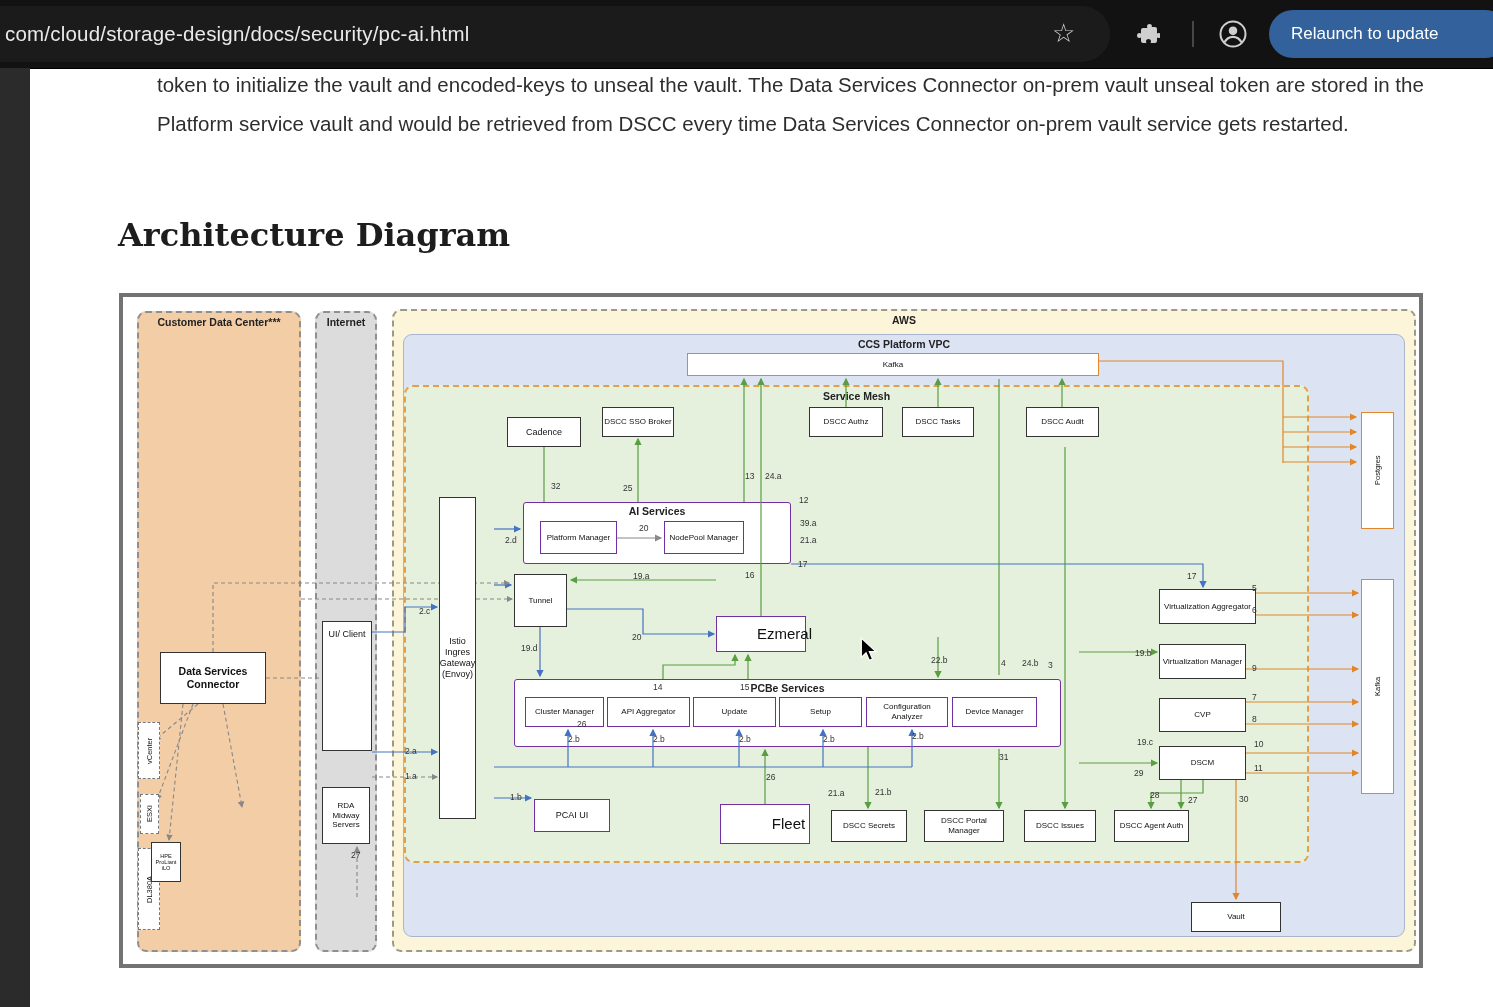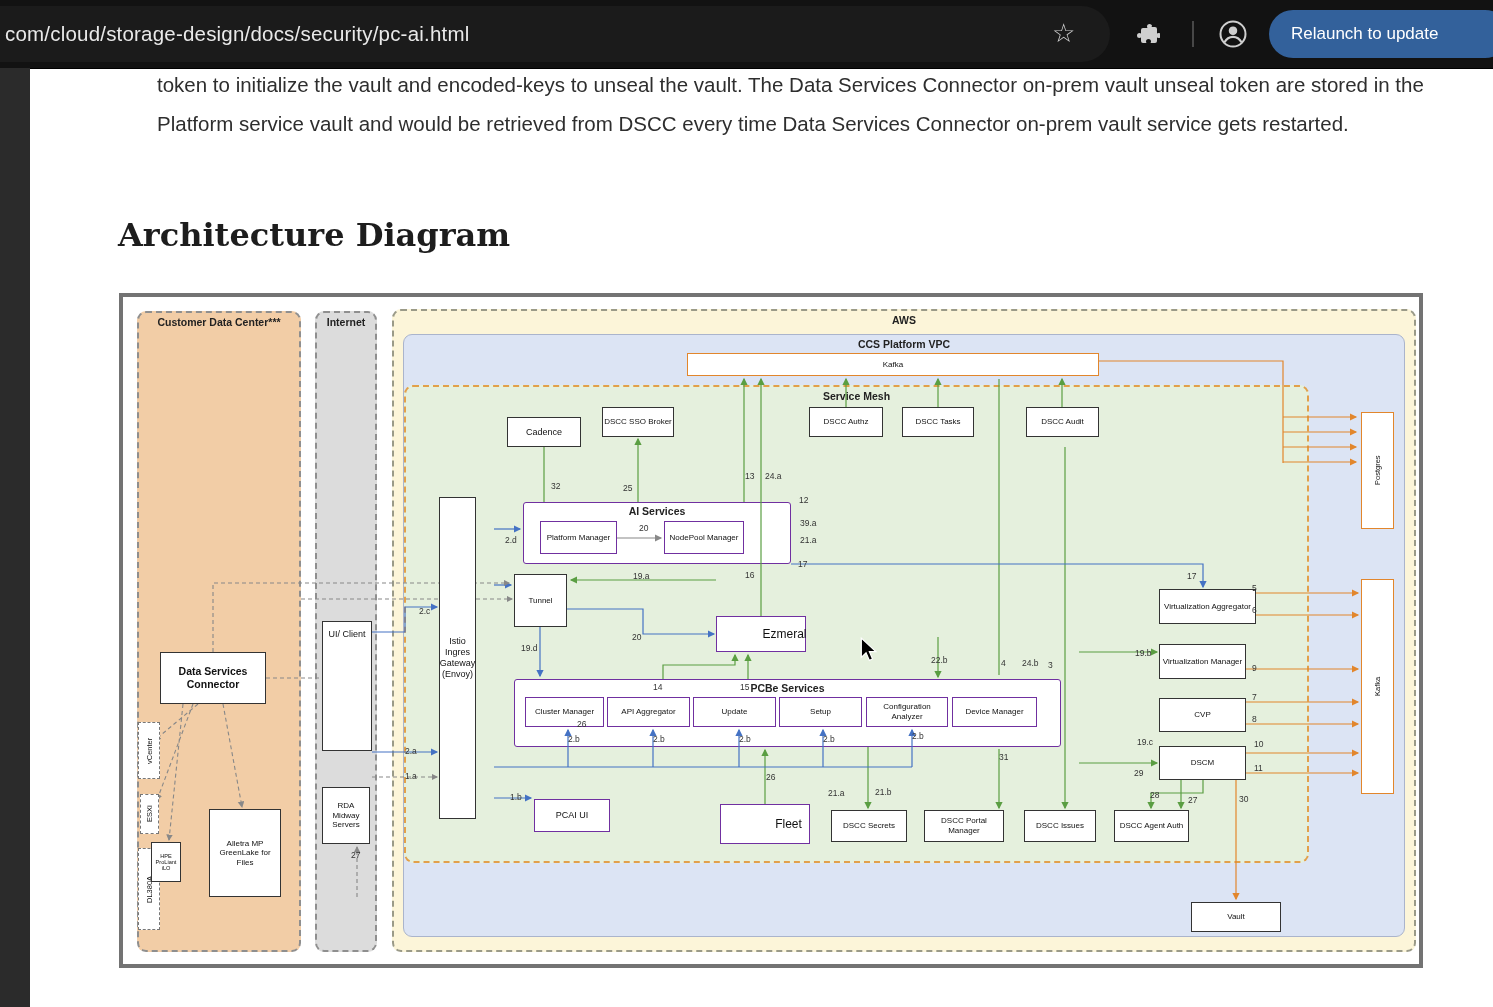--- a/index.html
+++ b/index.html
@@ -30,21 +30,21 @@
   .vpcz{background:#dce4f4;border:1px solid #aab4cc;}
   .meshz{background:#e5f0dd;border:2px dashed #e2a04a;}
   .groupz{background:#ffffff;border:1.6px solid #7030a0;border-radius:3px;}
   .box{position:absolute;background:#fff;border:1px solid #333;box-sizing:border-box;
        display:flex;align-items:center;justify-content:center;text-align:center;
        font-size:8px;line-height:1.2;color:#111;padding:1px;}
   .purple{border:1.6px solid #7030a0;}
   .orangeb{border:1px solid #e2862c;}
   .dashedb{border:1px dashed #777;}
   .vtext{writing-mode:vertical-rl;transform:rotate(180deg);font-size:7.5px;}
-  .f9{font-size:9px;margin-top:10px;}  .f95{font-size:12px;padding-left:48px;}
+  .f9{font-size:9px;margin-top:10px;}  .f95{font-size:15px;padding-left:48px;}
   .tiny{font-size:5.6px;line-height:1.1;}
   .dscbig{font-size:10.5px;font-weight:700;}
   .topalign{align-items:flex-start;padding-top:7px;font-size:9px;}
   .el{position:absolute;font-size:8.5px;color:#333;white-space:nowrap;}
   .arrows{position:absolute;left:0;top:0;pointer-events:none;}
   .cursor{position:absolute;left:735px;top:340px;}
 </style>
 </head>
 <body>
 
@@ -173,21 +173,20 @@
     <polyline points="60,407 46,543" fill="none" stroke="#888" stroke-width="1.1" stroke-dasharray="4 3" marker-end="url(#mgr)"></polyline>
     <polyline points="234,600 234,550" fill="none" stroke="#888" stroke-width="1.1" stroke-dasharray="4 3" marker-end="url(#mgr)"></polyline>
     <polyline points="249,480 314,480" fill="none" stroke="#888" stroke-width="1.1" stroke-dasharray="4 3" marker-end="url(#mgr)"></polyline>
   </svg>
 
   <div class="box dscbig" style="left:37px;top:355px;width:106px;height:52px">Data Services Connector</div>
   <div class="box dashedb vtext" style="left:15px;top:425px;width:22px;height:57px">vCenter</div>
   <div class="box dashedb vtext" style="left:17px;top:497px;width:19px;height:40px">ESXi</div>
   <div class="box dashedb vtext" style="left:15px;top:551px;width:22px;height:82px">DL380A</div>
   <div class="box tiny" style="left:28px;top:545px;width:30px;height:40px">HPE ProLiant iLO</div>
-  <div class="box" style="left:86px;top:512px;width:72px;height:88px">Alletra MP GreenLake for Files</div>
   <div class="box topalign" style="left:199px;top:324px;width:50px;height:130px">UI/ Client</div>
   <div class="box" style="left:199px;top:490px;width:48px;height:57px">RDA Midway Servers</div>
   <div class="box f9" style="left:316px;top:190px;width:37px;height:322px">Istio Ingres Gateway (Envoy)</div>
   <div class="box" style="left:391px;top:277px;width:53px;height:53px">Tunnel</div>
   <div class="box f9" style="left:384px;top:110px;width:74px;height:30px">Cadence</div>
   <div class="box" style="left:479px;top:110px;width:72px;height:30px">DSCC SSO Broker</div>
   <div class="box" style="left:686px;top:110px;width:74px;height:30px">DSCC Authz</div>
   <div class="box" style="left:779px;top:110px;width:72px;height:30px">DSCC Tasks</div>
   <div class="box" style="left:903px;top:110px;width:73px;height:30px">DSCC Audit</div>
   <div class="box orangeb" style="left:564px;top:56px;width:412px;height:23px">Kafka</div>

